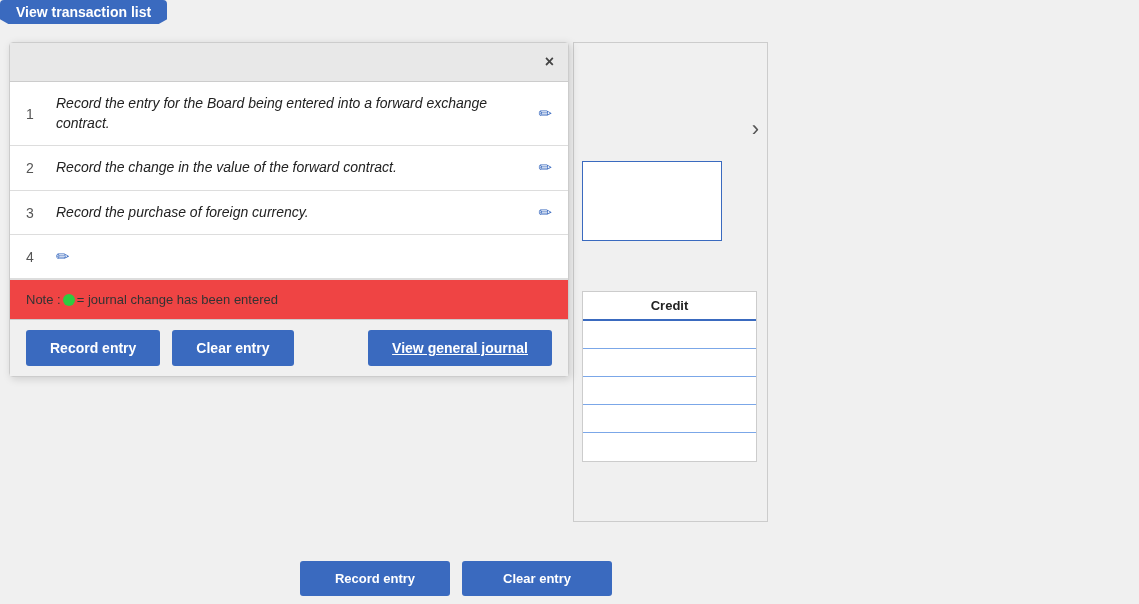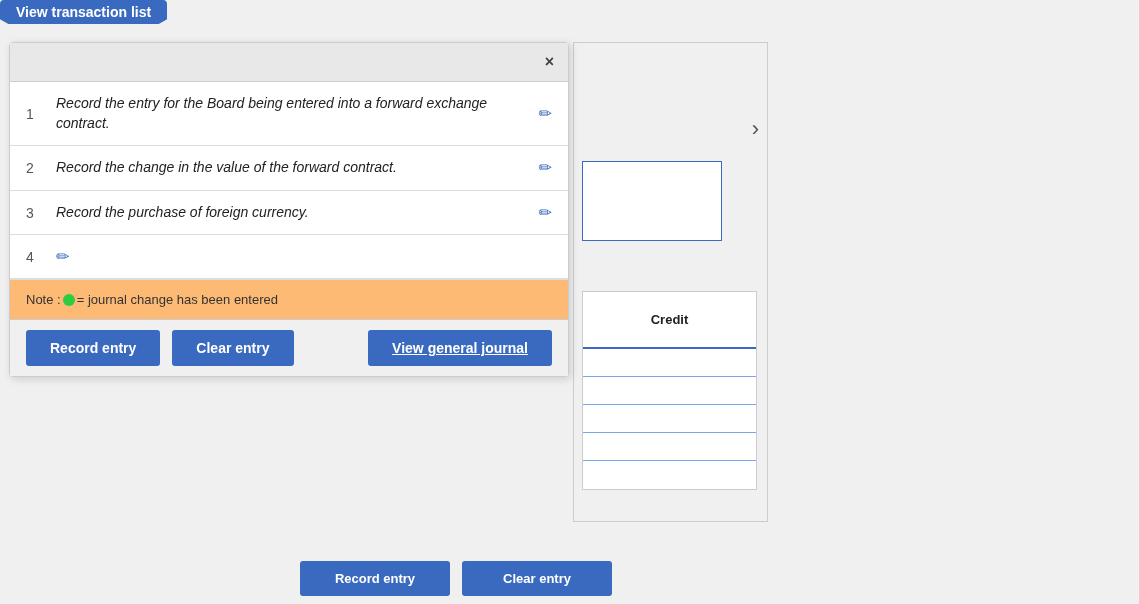--- a/index.html
+++ b/index.html
@@ -94,21 +94,21 @@
     }
 
     
     .note-section {
       padding: 12px 16px;
       font-size: 13px;
       color: #333;
       display: flex;
       align-items: center;
       gap: 2px;
-      background: #fdba74;
+      background: #ef4444;
       border-top: 1px solid #ddd;
     }
 
     .green-dot {
       width: 12px;
       height: 12px;
       background: #2ecc40;
       border-radius: 50%;
       display: inline-block;
     }
@@ -139,21 +139,21 @@
       top: 115px;
       right: 10px;
       font-size: 20px;
       color: #555;
       cursor: pointer;
     }
 
     .credit-header {
       background: white;
       border-bottom: 2px solid #3a6abf;
-      padding: 20px 8px;
+      padding: 6px 8px;
       font-size: 13px;
       font-weight: bold;
       color: #222;
       text-align: center;
     }
 
     .credit-row {
       height: 28px;
       border-bottom: 1px solid #7ba7e8;
       background: white;

